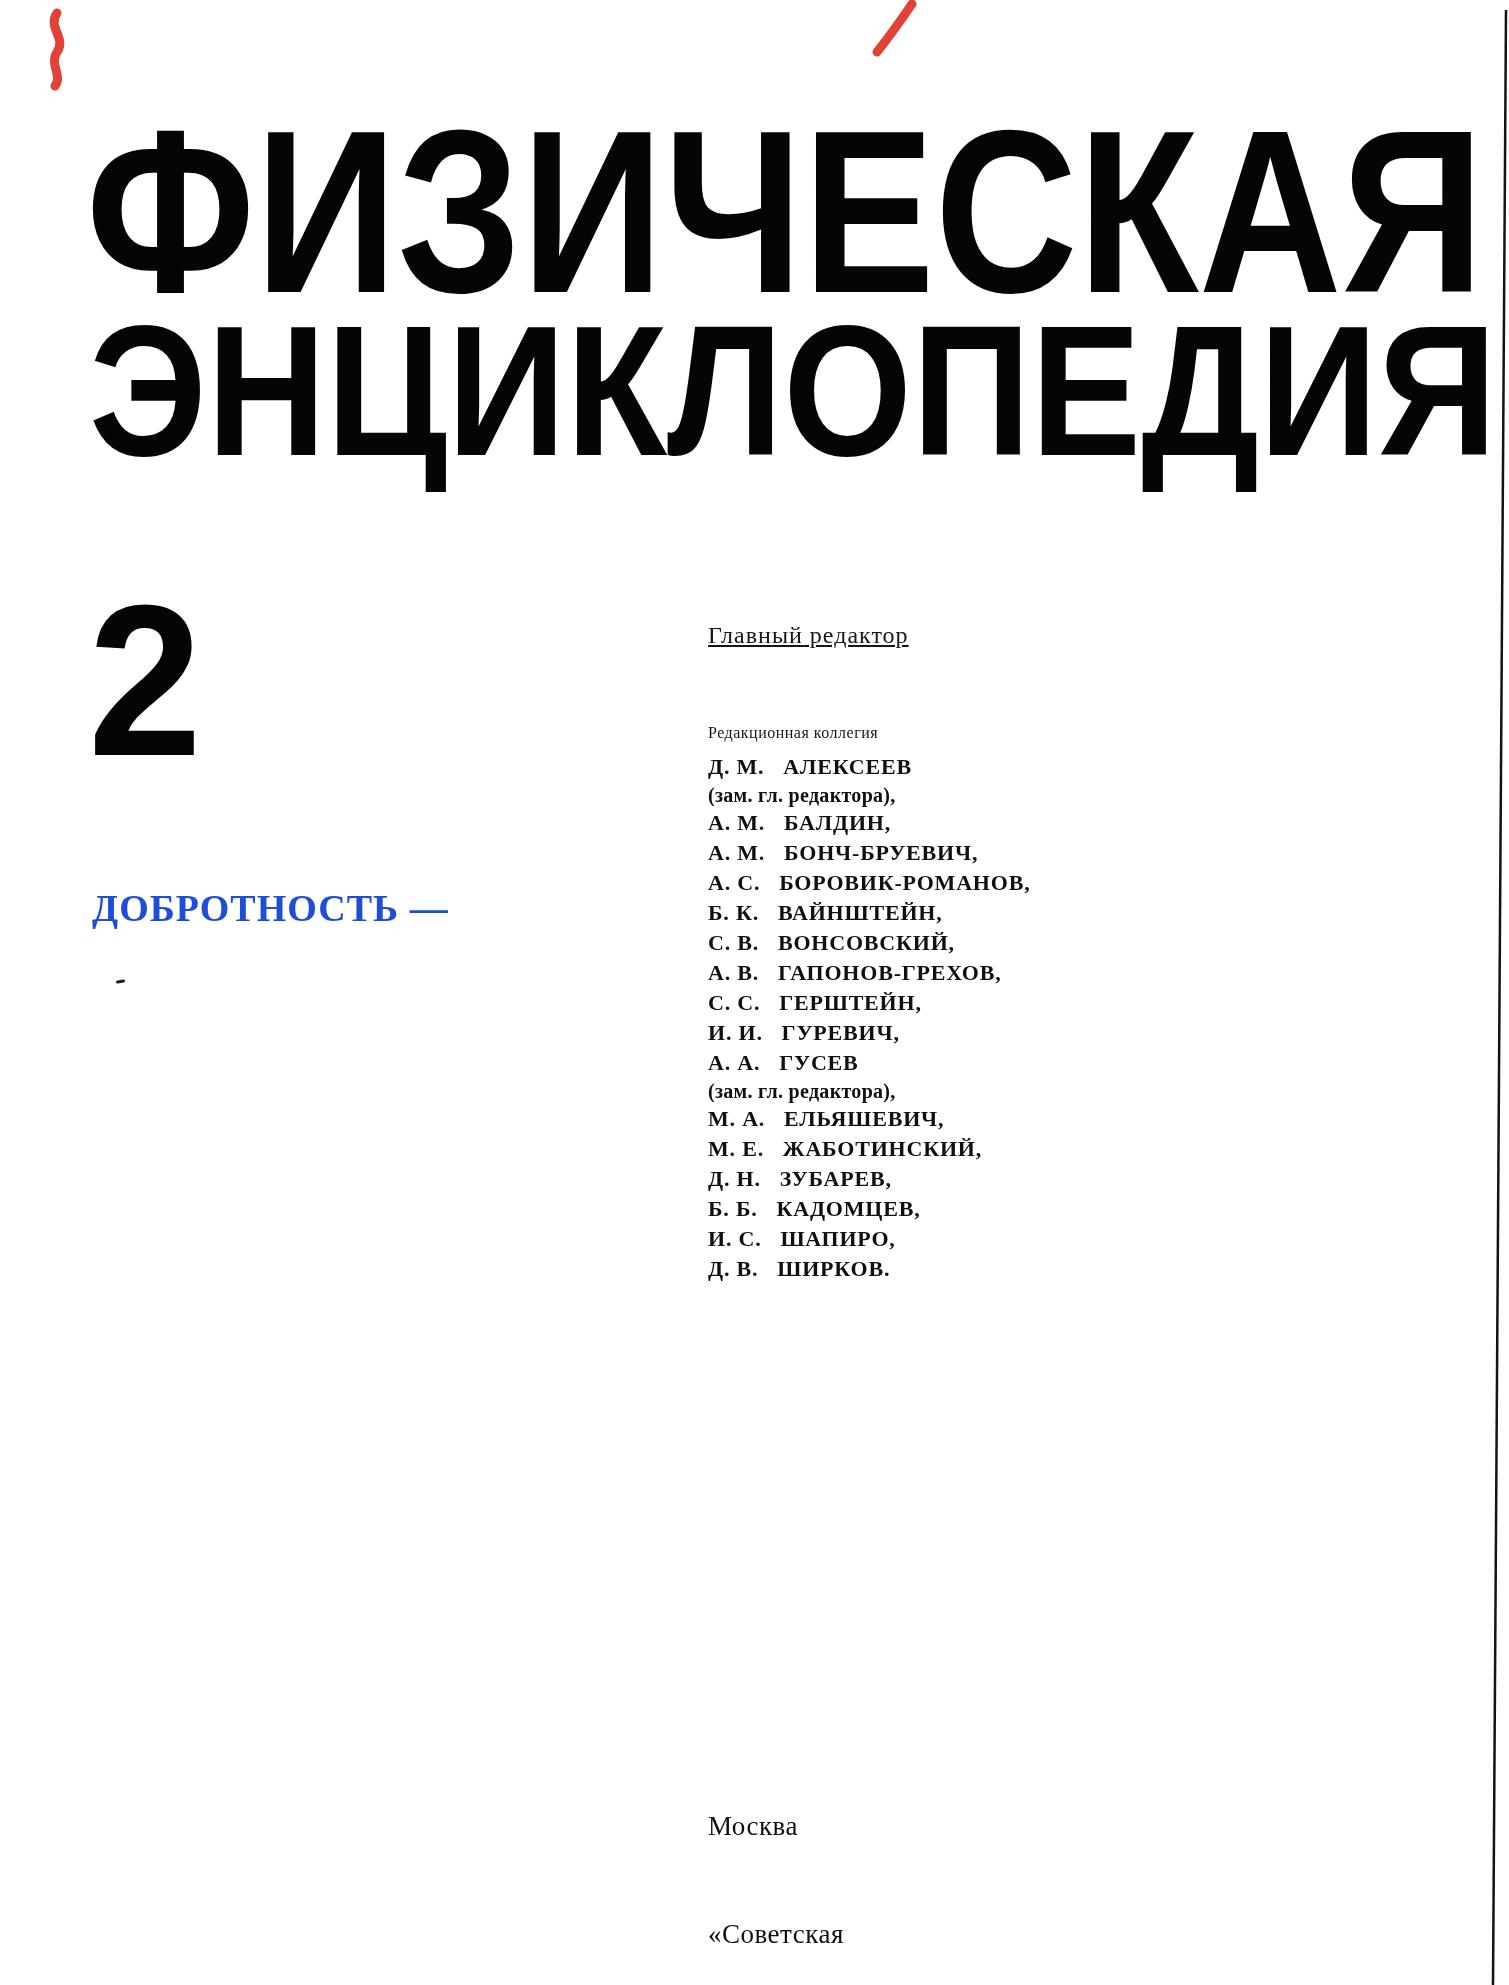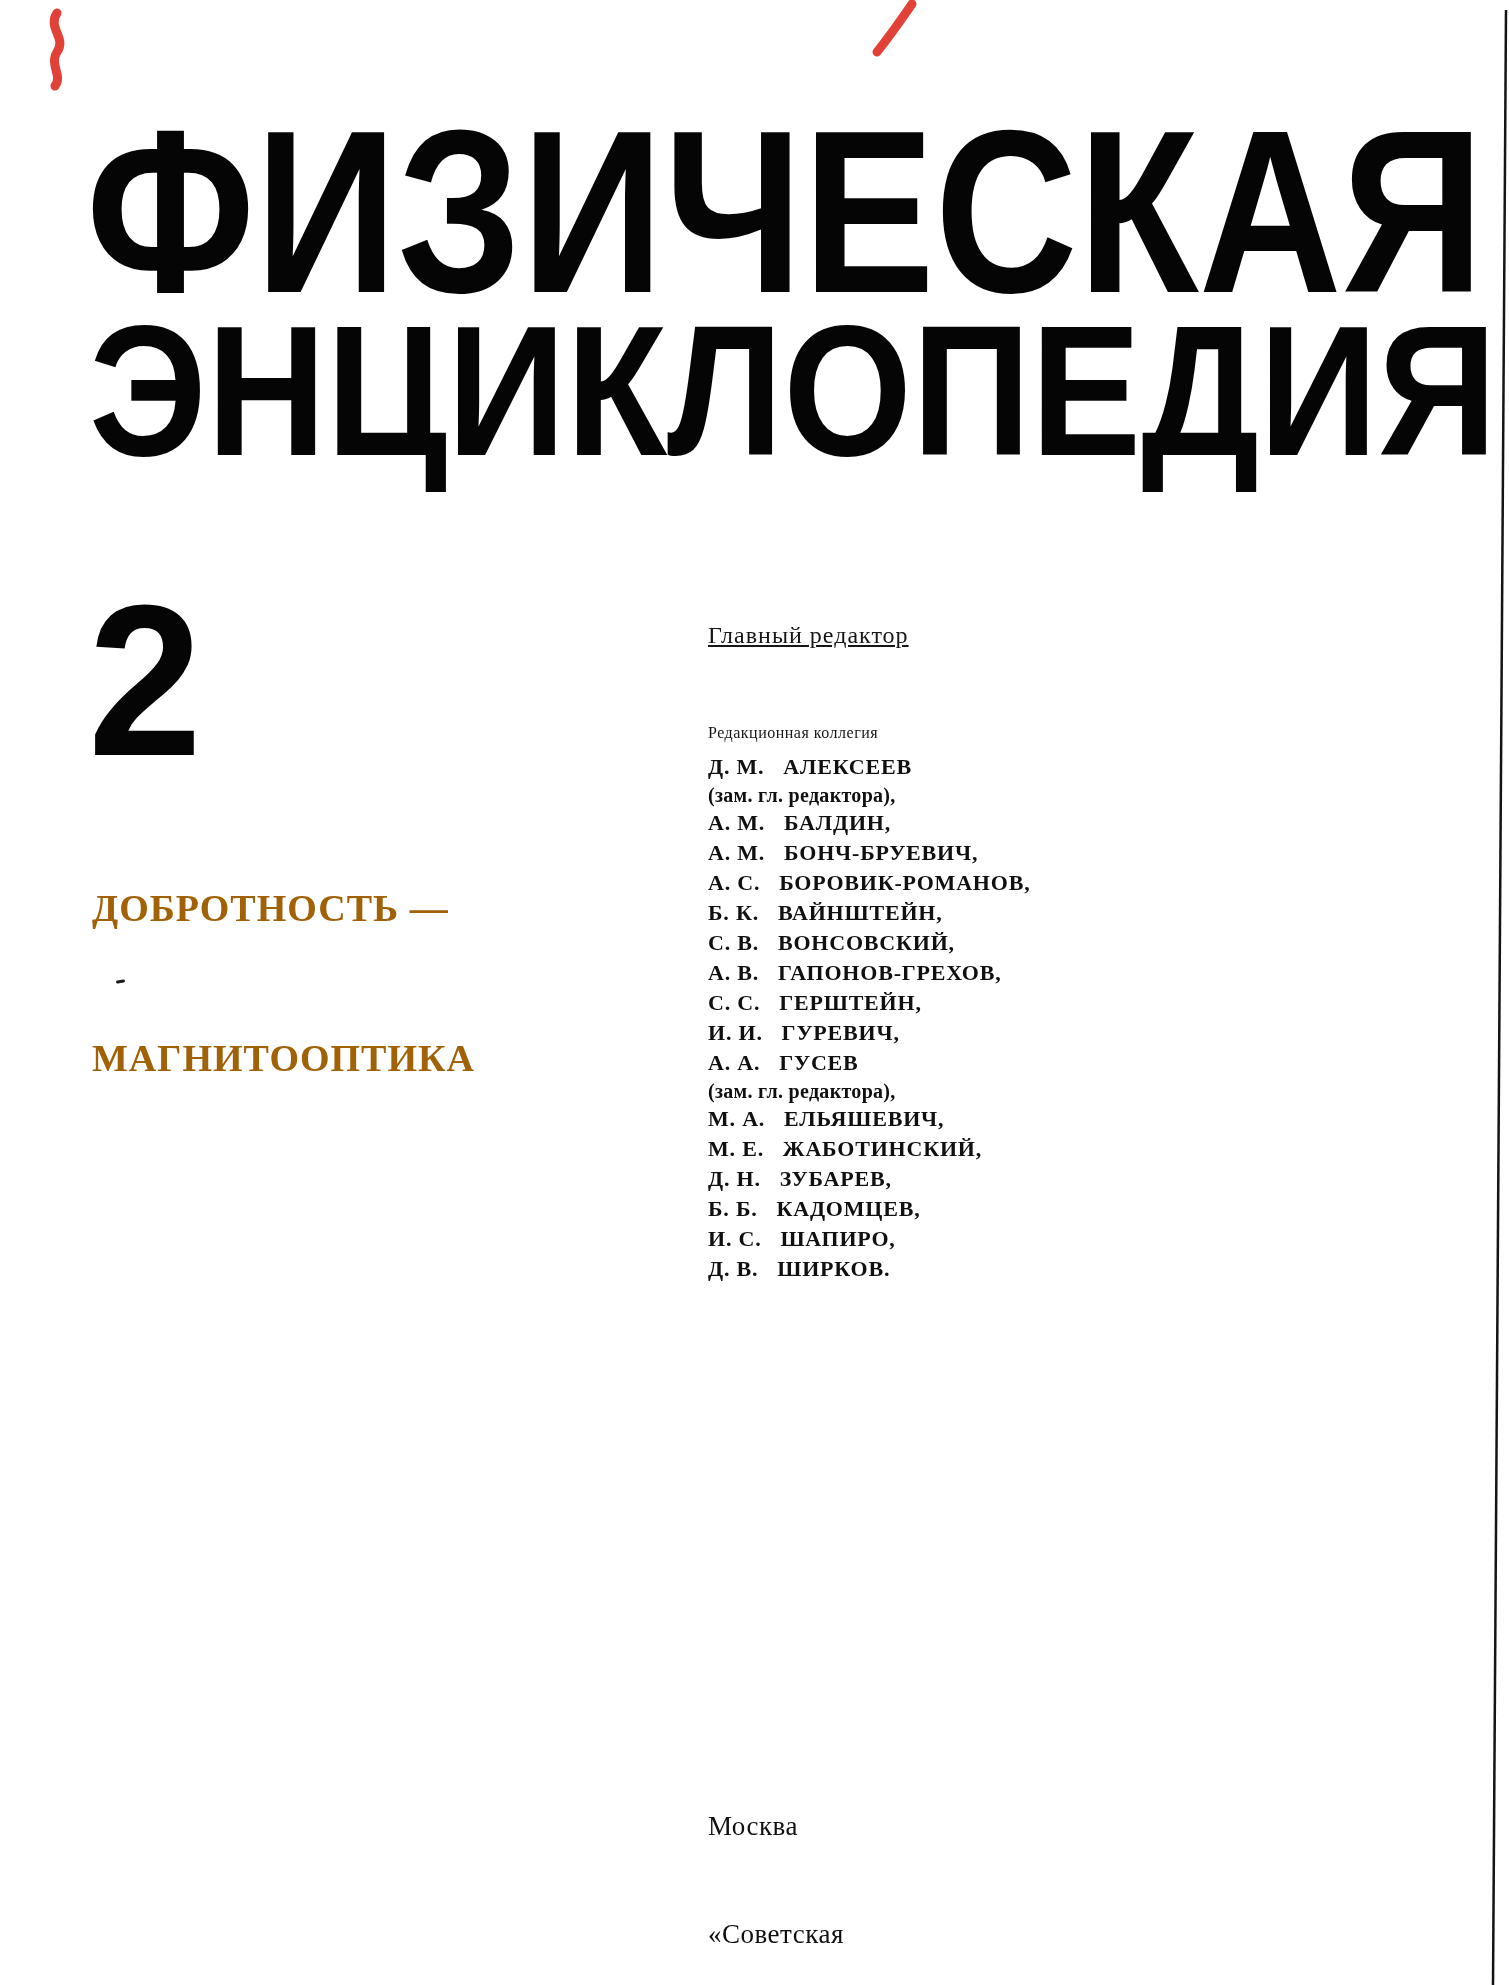--- a/index.html
+++ b/index.html
@@ -33,21 +33,21 @@
   }
   .vol-range {
     position: absolute;
     left: 92px;
     top: 783px;
     font-size: 38px;
     line-height: 50px;
     font-weight: bold;
     letter-spacing: 1px;
     white-space: pre;
-    color: #a16207;
+    color: #1d4ed8;
   }
   .chief-block {
     position: absolute;
     left: 708px;
     top: 584px;
     white-space: pre;
   }
   .chief-heading {
     font-size: 24px;
     line-height: 30px;
@@ -124,21 +124,20 @@
     <text class="volume-digit" x="88" y="755" font-size="215" textLength="114" lengthAdjust="spacingAndGlyphs">2</text>
 
     <line x1="1506" y1="10" x2="1493" y2="1985" stroke="#141414" stroke-width="2.5"></line>
 
     <path d="M57 13 C47 28 67 38 57 52 C49 65 63 75 55 86" fill="none" stroke="#e03127" stroke-width="9" stroke-linecap="round" opacity="0.92"></path>
     <path d="M877 52 C889 37 901 20 912 4" fill="none" stroke="#e03127" stroke-width="9" stroke-linecap="round" opacity="0.92"></path>
   </svg>
 
   <div class="vol-range">
     <div>ДОБРОТНОСТЬ —</div>
-    <div>МАГНИТООПТИКА</div>
   </div>
 
   <div class="speck"></div>
 
   <div class="chief-block">
     <div class="chief-heading">Главный редактор</div>
   </div>
 
   <div class="board-heading">Редакционная коллегия</div>
   <div class="board-list"><div class="member name">Д. М.   АЛЕКСЕЕВ</div><div class="member note">(зам. гл. редактора),</div><div class="member name">А. М.   БАЛДИН,</div><div class="member name">А. М.   БОНЧ-БРУЕВИЧ,</div><div class="member name">А. С.   БОРОВИК-РОМАНОВ,</div><div class="member name">Б. К.   ВАЙНШТЕЙН,</div><div class="member name">С. В.   ВОНСОВСКИЙ,</div><div class="member name">А. В.   ГАПОНОВ-ГРЕХОВ,</div><div class="member name">С. С.   ГЕРШТЕЙН,</div><div class="member name">И. И.   ГУРЕВИЧ,</div><div class="member name">А. А.   ГУСЕВ</div><div class="member note">(зам. гл. редактора),</div><div class="member name">М. А.   ЕЛЬЯШЕВИЧ,</div><div class="member name">М. Е.   ЖАБОТИНСКИЙ,</div><div class="member name">Д. Н.   ЗУБАРЕВ,</div><div class="member name">Б. Б.   КАДОМЦЕВ,</div><div class="member name">И. С.   ШАПИРО,</div><div class="member name">Д. В.   ШИРКОВ.</div></div>

